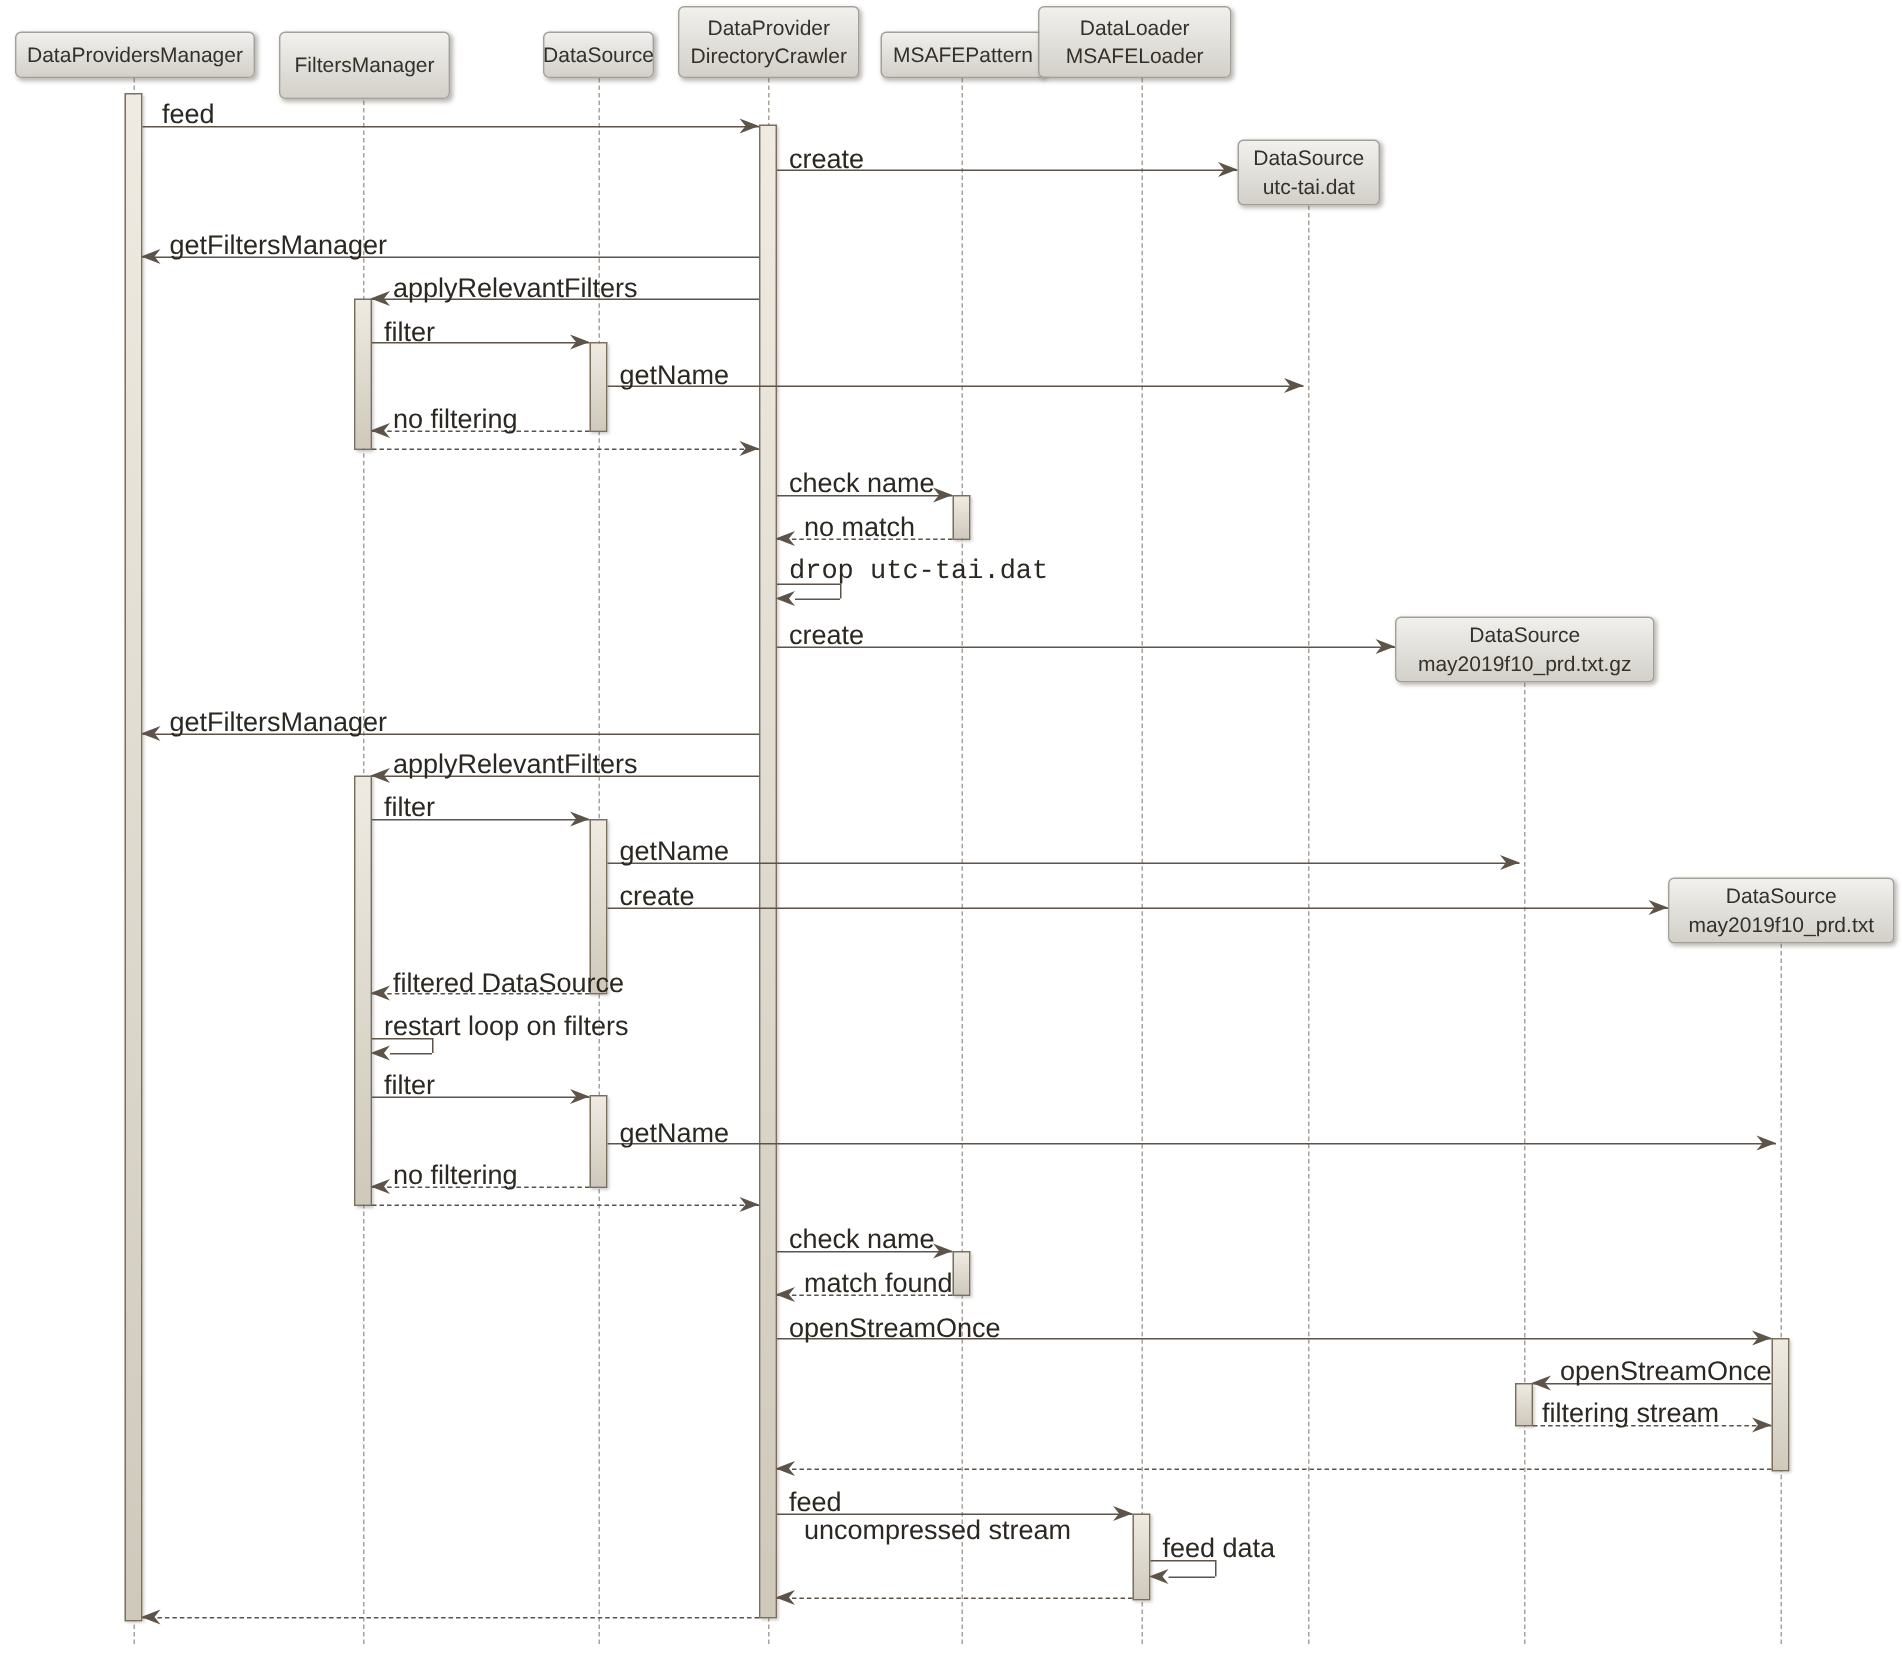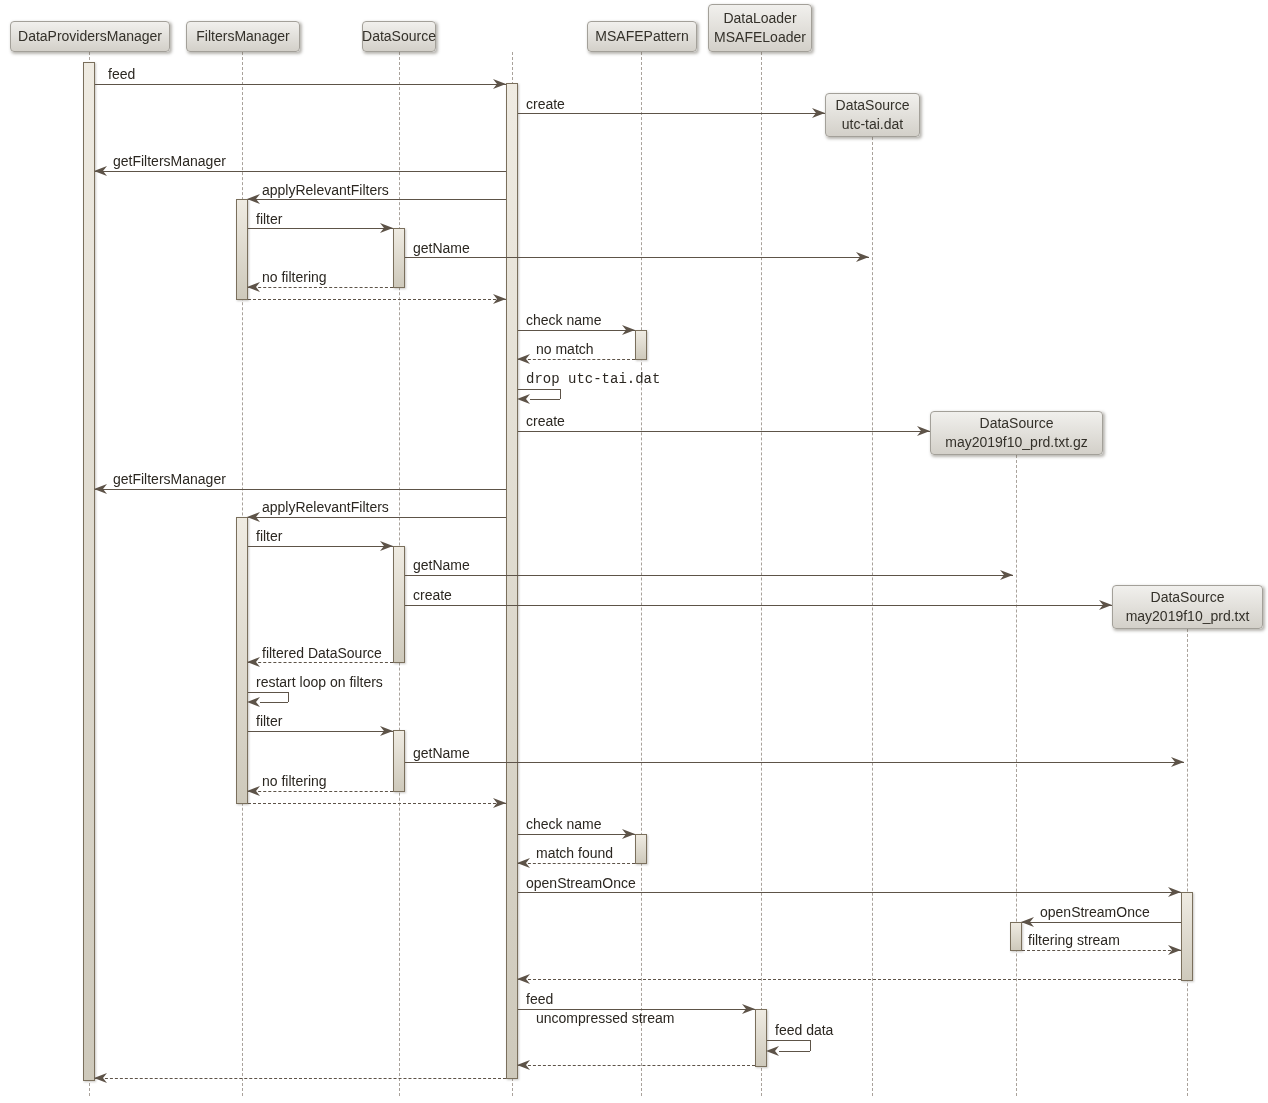--- a/index.html
+++ b/index.html
@@ -18,21 +18,21 @@
     color:#34312A; font-size:14px; line-height:19px; text-align:center; white-space:nowrap;
   }
   .activation {
     position:absolute; box-sizing:border-box; width:12px;
     background:linear-gradient(180deg,#EFEBE2 0%,#CEC9BB 100%);
     border:1px solid #7A6F5C;
     box-shadow:1px 1px 2px rgba(100,95,85,0.35);
   }
   .msg-line { position:absolute; height:0; border-top:1px solid #5D5348; }
   .msg-line.dashed { border-top-style:dashed; }
-  .msg-label { position:absolute; color:#2B2721; font-size:14px; white-space:nowrap; }
+  .msg-label { position:absolute; color:#2B2721; font-size:18px; white-space:nowrap; }
   .vseg { position:absolute; width:0; border-left:1px solid #5D5348; }
   svg.ah { position:absolute; overflow:visible; }
 </style>
 </head>
 <body>
 
 <div id="stage">
     <div class="lifeline" style="left: 89px; top: 52px; height: 1044px;"></div>
     <div class="lifeline" style="left: 242px; top: 52px; height: 1044px;"></div>
     <div class="lifeline" style="left: 399px; top: 52px; height: 1044px;"></div>
@@ -50,30 +50,34 @@
     <div class="activation" style="left: 236px; top: 517px; height: 287px;"></div>
     <div class="activation" style="left: 393px; top: 546px; height: 117px;"></div>
     <div class="activation" style="left: 393px; top: 730px; height: 62px;"></div>
     <div class="activation" style="left: 635px; top: 834px; height: 30px;"></div>
     <div class="activation" style="left: 1181px; top: 892px; height: 89px;"></div>
     <div class="activation" style="left: 1010px; top: 922px; height: 29px;"></div>
     <div class="activation" style="left: 755px; top: 1009px; height: 58px;"></div>
     <div class="participant" style="left: 10px; top: 21px; width: 160px; height: 31px; z-index: 5;">
       <span>DataProvidersManager</span>
     </div>
-    <div class="participant" style="left: 186px; top: 21px; width: 114px; height: 31px; z-index: 5;">
+    <div class="participant" style="left: 186px; top: 21px; width: 114px; height: 45px; z-index: 5;">
       <span>FiltersManager</span>
     </div>
     <div class="participant" style="left: 362px; top: 21px; width: 74px; height: 31px; z-index: 5;">
       <span>DataSource</span>
+    </div>
+    <div class="participant" style="left: 452px; top: 4px; width: 121px; height: 48px; z-index: 5;">
+      <span>DataProvider</span>
+      <span>DirectoryCrawler</span>
     </div>
     <div class="participant" style="left: 587px; top: 21px; width: 110px; height: 31px; z-index: 5;">
       <span>MSAFEPattern</span>
     </div>
-    <div class="participant" style="left: 708px; top: 4px; width: 104px; height: 48px; z-index: 5;">
+    <div class="participant" style="left: 692px; top: 4px; width: 129px; height: 48px; z-index: 5;">
       <span>DataLoader</span>
       <span>MSAFELoader</span>
     </div>
     <div class="participant" style="left: 825px; top: 93px; width: 95px; height: 44px; z-index: 5;">
       <span>DataSource</span>
       <span>utc-tai.dat</span>
     </div>
     <div class="participant" style="left: 930px; top: 411px; width: 173px; height: 44px; z-index: 5;">
       <span>DataSource</span>
       <span>may2019f10_prd.txt.gz</span>

